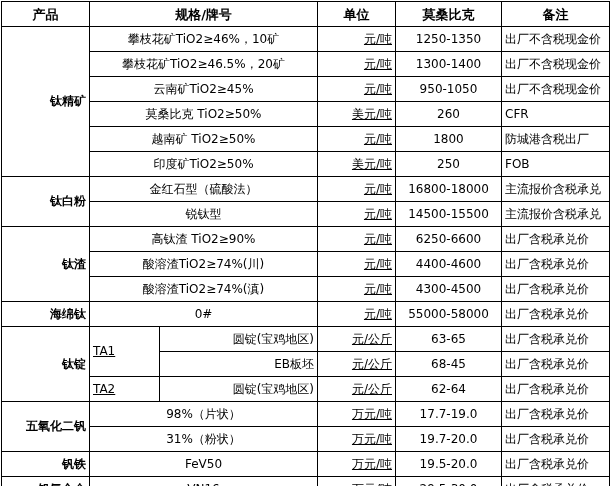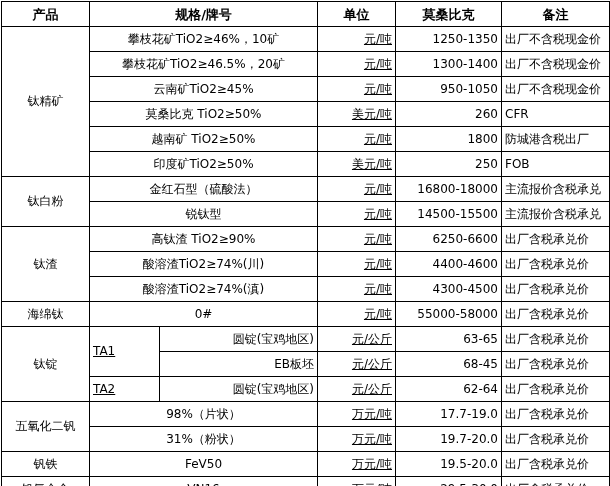--- a/index.html
+++ b/index.html
@@ -41,40 +41,40 @@
     text-align: center;
     font-size: 13px;
   }
   .c-prod  { width: 88px; }
   .c-specA { width: 70px; }
   .c-specB { width: 158px; }
   .c-unit  { width: 78px; }
   .c-price { width: 106px; }
   .c-note  { width: 108px; }
   .grp {
-    text-align: center;
-    font-weight: normal;
+    text-align: right;
+    font-weight: bold;
     font-size: 14px;
     margin-top: 7px;
   }
   .spec {
     text-align: center;
     font-size: 12px;
   }
   .spec-sub {
     text-align: right;
     font-size: 12px;
   }
   .unit {
     text-align: right;
     font-size: 12px;
     text-decoration: underline;
   }
   .price {
-    text-align: right;
+    text-align: center;
     font-size: 12px;
     padding-left: 5px;
     margin-top: 46px;
   }
   .note {
     text-align: left;
     font-size: 12px;
     padding-left: 4px;
   }
   .ta {

